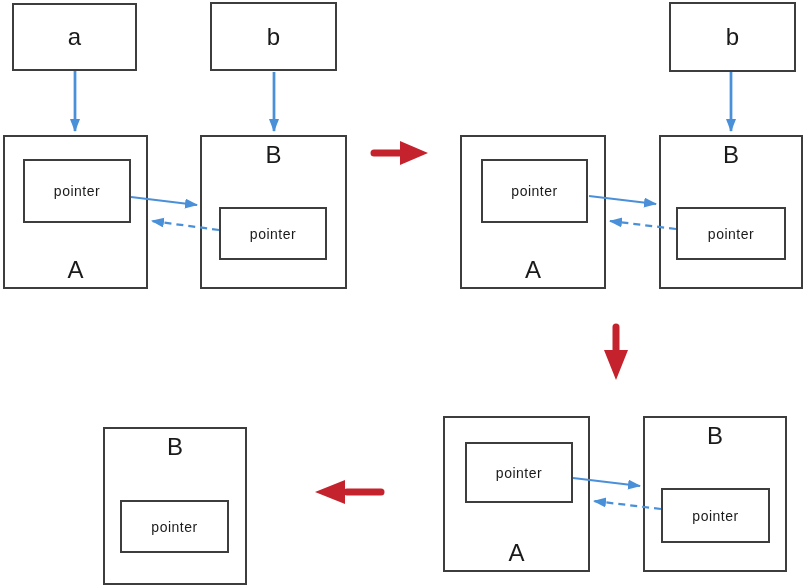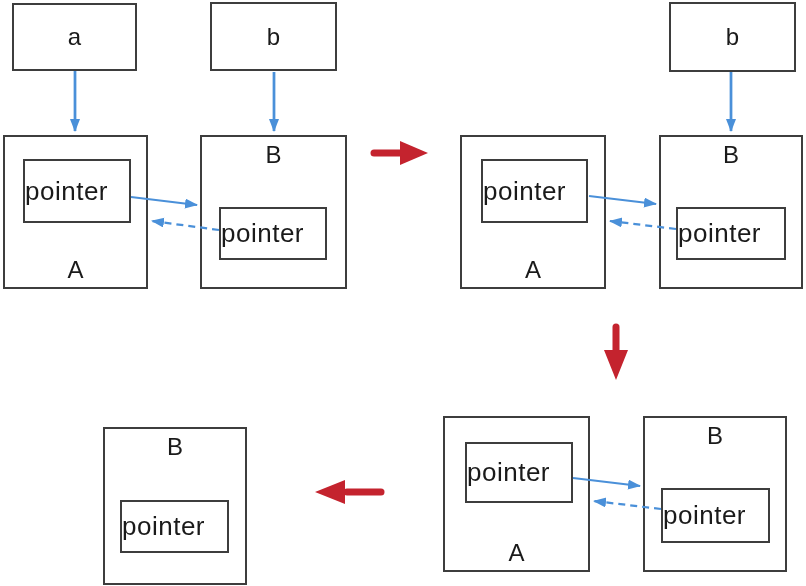--- a/index.html
+++ b/index.html
@@ -39,21 +39,22 @@
   }
   .obj-label.top { top: 6px; }
   .obj-label.bottom { bottom: 5px; }
   .ptr-box {
     position: absolute;
     box-sizing: border-box;
     border: 2px solid #3d3d3d;
     background: #ffffff;
     display: flex;
     align-items: center;
-    font-size: 26px;
+    justify-content: center;
+    font-size: 14px;
     letter-spacing: 0.5px;
   }
   svg.arrow-layer {
     position: absolute;
     left: 0;
     top: 0;
     pointer-events: none;
   }
 </style>
 </head>

